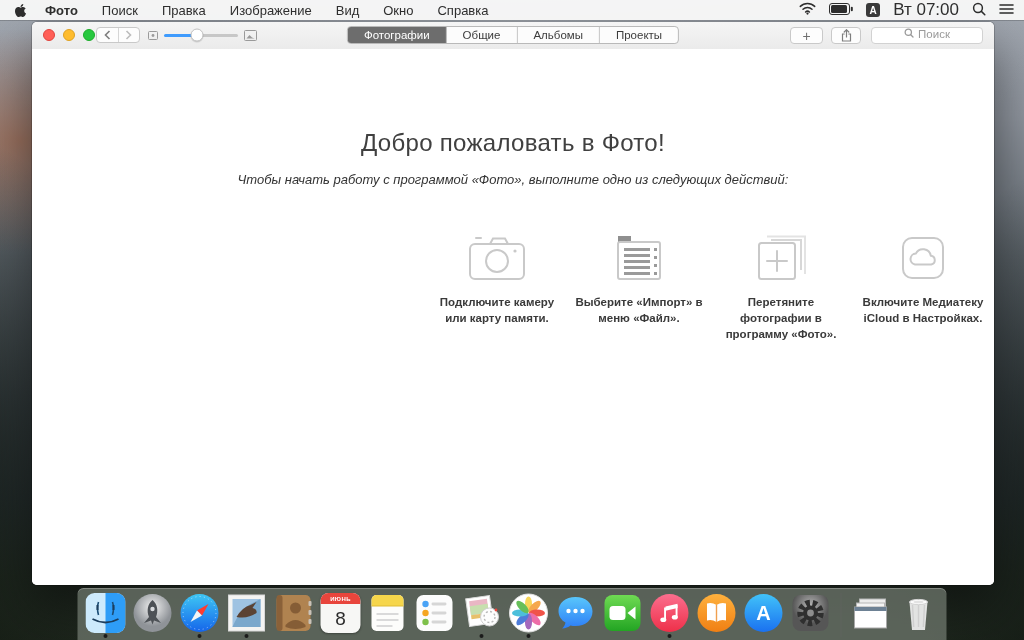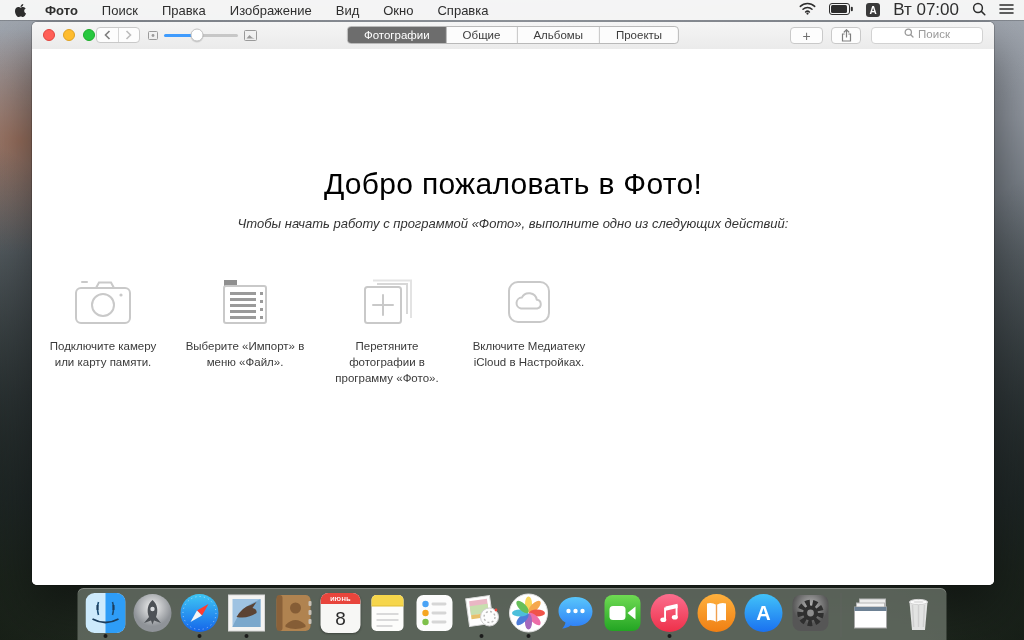--- a/index.html
+++ b/index.html
@@ -77,23 +77,23 @@
     border-radius:4px; display:flex; align-items:center; justify-content:center; color:#6f6f6f; }
   .addbtn { left:758px; width:33px; font-size:14px; font-weight:300; }
   .sharebtn { left:799px; width:30px; }
   .searchfield { position:absolute; left:839px; top:5px; width:112px; height:17px;
     background:#fff; border:1px solid #d2d2d2; border-radius:4px;
     display:flex; align-items:flex-start; justify-content:center; gap:4px;
     color:#9a9a9a; font-size:11.5px; }
 
   .content { position:absolute; top:27px; left:0; right:0; bottom:0; background:#fff;
     border-radius:0 0 5px 5px; text-align:center; }
-  .w-title { padding-top:118px; font-size:30px; font-weight:300; letter-spacing:.3px; color:#000000; }
+  .w-title { padding-top:80px; font-size:24px; font-weight:300; letter-spacing:.3px; color:#404040; }
   .w-sub { margin-top:15px; font-size:13px; color:#333;font-style:italic; }
-  .steps { margin-top:44px; display:flex; justify-content:flex-start; }
+  .steps { margin-top:44px; display:flex; justify-content:flex-end;font-weight:bold; }
   .step { width:142px; }
   .step-icon { height:50px; display:flex; align-items:flex-end; justify-content:center; }
   .cap { margin-top:13px; font-size:11.5px; line-height:16px; color:#3a3a3a; }
 
   
   .dock {
     position:absolute; bottom:0; left:50%; transform:translateX(-50%);
     height:52px; padding:5px 8px 0 8px;
     background:rgba(108,117,106,.78); border-radius:6px 6px 0 0;
     display:flex; align-items:flex-start; gap:7px; z-index:20;

